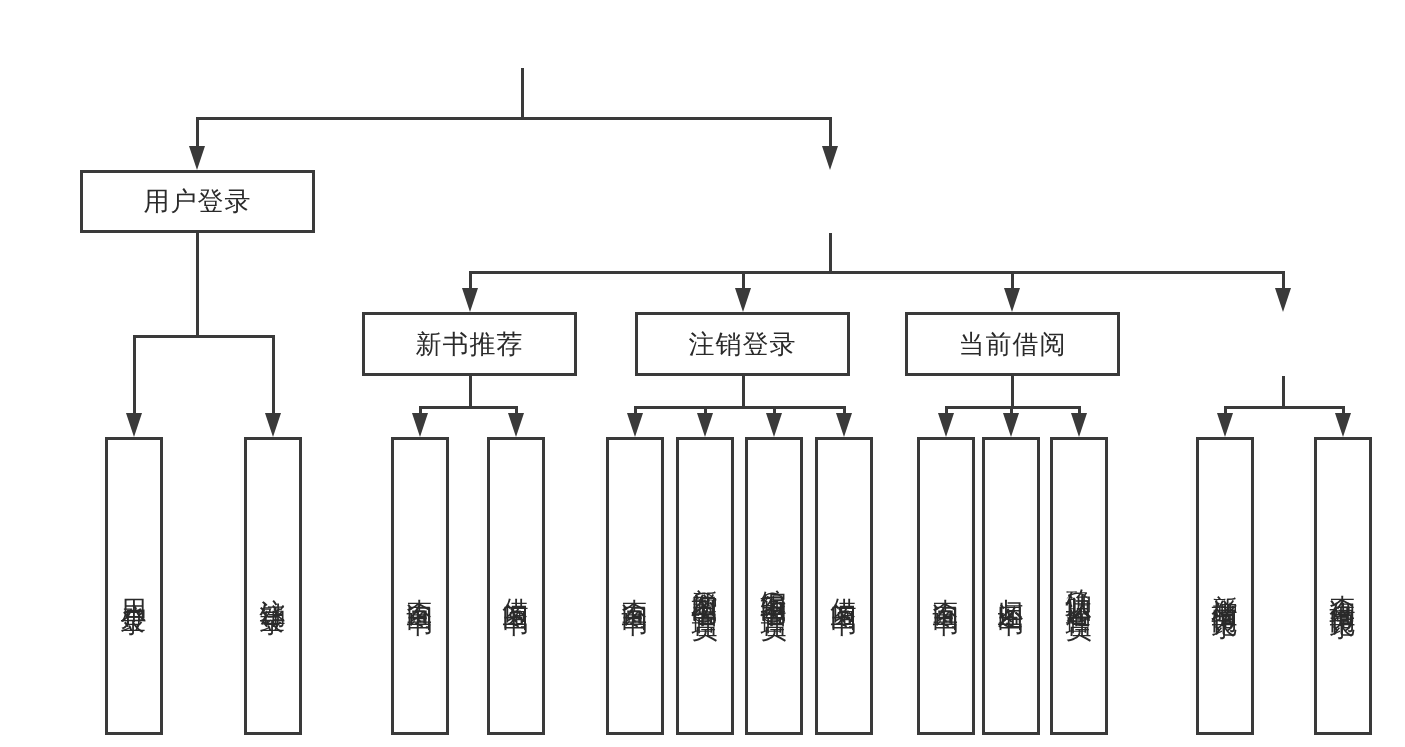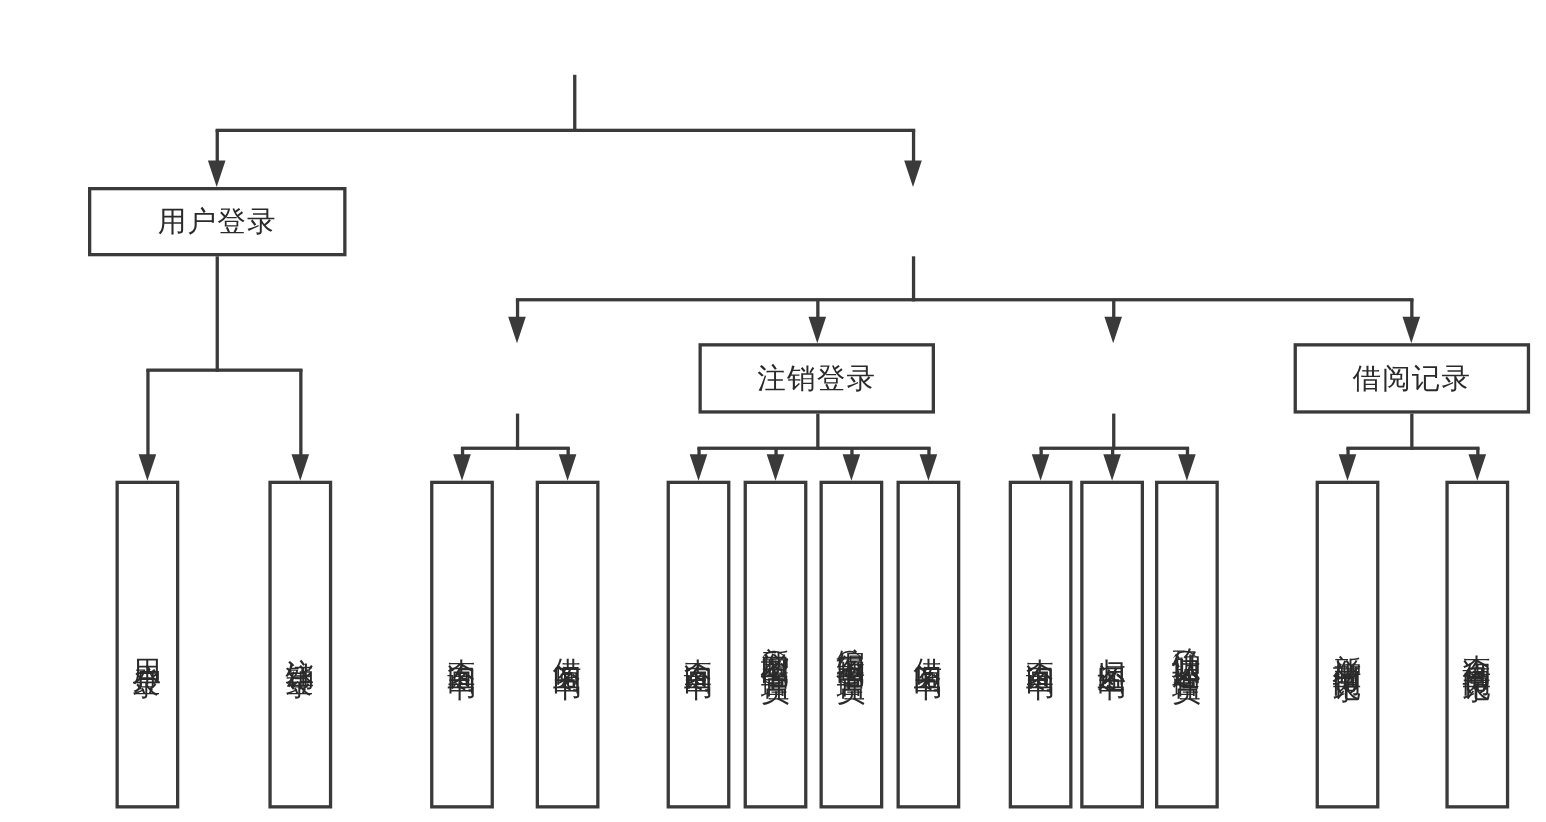--- a/index.html
+++ b/index.html
@@ -56,22 +56,23 @@
   }
 </style>
 </head>
 <body>
 
 <div class="canvas">
 
 
   <div class="box" style="left:80px;top:170px;width:235px;height:63px;">用户登录</div>
 
+  <div class="box" style="left:362px;top:312px;width:215px;height:64px;">新书推荐</div>
   <div class="box" style="left:635px;top:312px;width:215px;height:64px;">注销登录</div>
-  <div class="box" style="left:1176px;top:312px;width:215px;height:64px;">借阅记录</div>
+  <div class="box" style="left:905px;top:312px;width:215px;height:64px;">当前借阅</div>
 
   <div class="box vbox" style="left:105px;top:437px;width:58px;height:298px;">用户登录</div>
   <div class="box vbox" style="left:244px;top:437px;width:58px;height:298px;">注销登录</div>
 
   <div class="box vbox" style="left:391px;top:437px;width:58px;height:298px;">查询图书</div>
   <div class="box vbox" style="left:487px;top:437px;width:58px;height:298px;">借阅图书</div>
 
   <div class="box vbox" style="left:606px;top:437px;width:58px;height:298px;">查询图书</div>
   <div class="box vbox" style="left:676px;top:437px;width:58px;height:298px;">新增图书（管理员）</div>
   <div class="box vbox" style="left:745px;top:437px;width:58px;height:298px;">编辑图书（管理员）</div>

